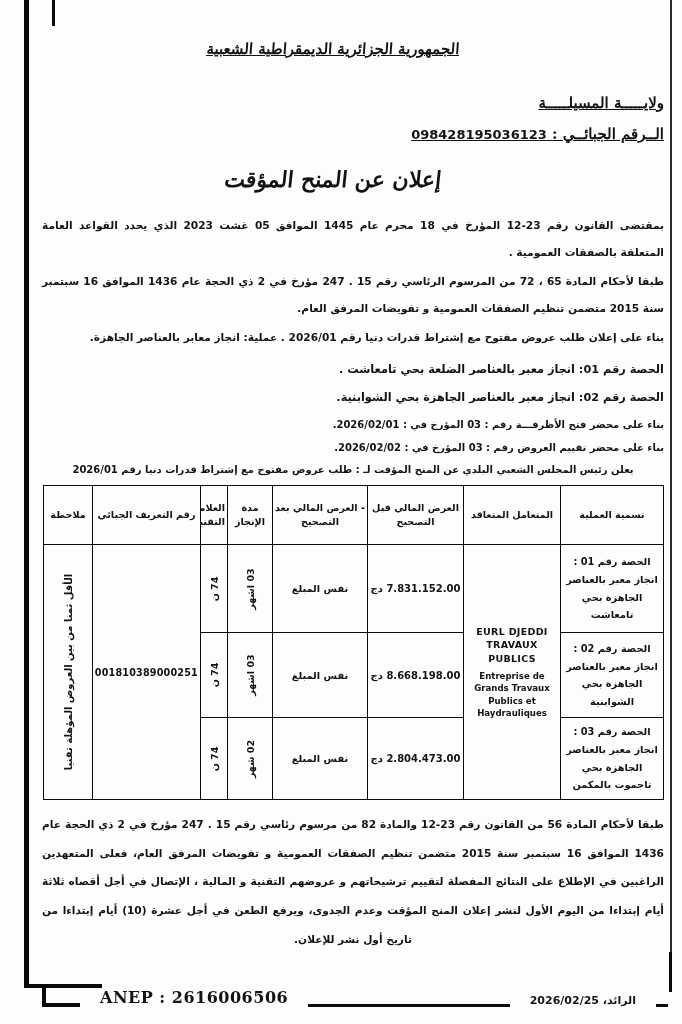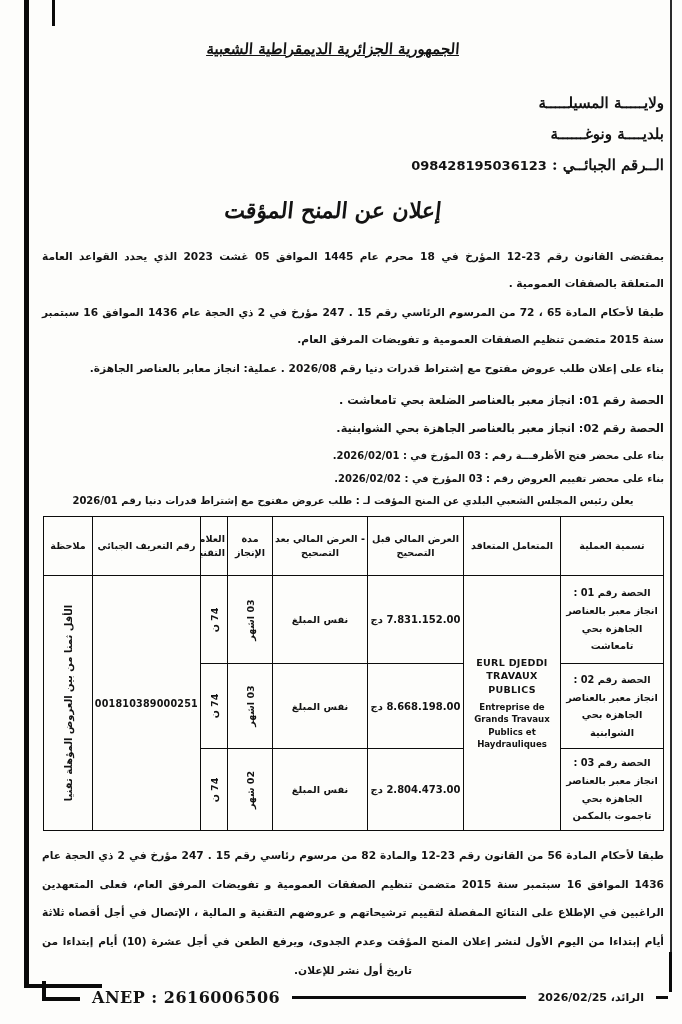--- a/index.html
+++ b/index.html
@@ -26,21 +26,21 @@
   .republic{
     text-align:center;font-size:15px;font-weight:bold;
     text-decoration:underline;
     font-family:"DejaVu Serif","Liberation Serif",serif;
     transform:skewX(-4deg);
     margin:14px 40px 30px 0;
     letter-spacing:1px;
   }
   .org{ font-size:15px;font-weight:bold;line-height:31px;
     font-family:"DejaVu Serif","Liberation Serif",serif;}
-  .org .line{white-space:nowrap;}
+  .org .line{white-space:nowrap;text-decoration:underline;}
   .tax-number{font-family:"DejaVu Sans",sans-serif;font-size:13px;}
   .doc-title{
     text-align:center;font-size:22px;font-weight:bold;
     font-family:"DejaVu Serif","Liberation Serif",serif;
     transform:skewX(-6deg);
     margin:16px 40px 20px 0;
   }
   .para{font-size:10.6px;font-weight:bold;line-height:2.55;
     text-align:justify;text-align-last:right;margin:0 0 2px 0;}
   .lot-line{font-size:11.3px;font-weight:bold;line-height:1.6;margin:10px 0;}
@@ -71,21 +71,21 @@
   td.contractor{font-size:9.5px;line-height:1.45;padding:3px 2px;}
   .contractor-name{display:block;letter-spacing:.3px;}
   .contractor-desc{display:block;font-size:8.6px;margin-top:4px;}
   td.taxid{font-size:9.6px;letter-spacing:.2px;}
 
   .closing{font-size:10.6px;font-weight:bold;line-height:2.7;
     text-align:justify;text-align-last:center;margin-top:10px;}
 
   .footer{
     position:absolute;left:42px;right:14px;top:988px;
-    display:flex;align-items:center;direction:ltr;gap:12px;
+    display:flex;align-items:flex-end;direction:ltr;gap:20px;
   }
   .footer .hook{width:34px;height:16px;border-left:4px solid #0a0a0a;border-bottom:4px solid #0a0a0a;margin-top:-14px;}
   .anep{font-size:16px;font-weight:bold;font-family:"DejaVu Serif","Liberation Serif",serif;white-space:nowrap;letter-spacing:.5px;}
   .rule{flex:1;height:3px;background:#0c0c0c;}
   .journal{font-size:11px;font-weight:bold;direction:rtl;white-space:nowrap;}
   .rule2{width:12px;height:3px;background:#0c0c0c;}
 </style>
 </head>
 <body>
 
@@ -95,32 +95,31 @@
   <div class="b-right"></div>
   <div class="b-bottom-l"></div>
   <div class="b-bottom-r"></div>
 
   <div class="content">
 
     <div class="republic">الجمهورية الجزائرية الديمقراطية الشعبية</div>
 
     <div class="org">
       <div class="line">ولايـــــة المسيلـــــة</div>
-      <div class="line">بلديــــة ونوغــــــة</div>
       <div class="line">
         <span>الــرقم الجبائــي :</span>
         <span class="tax-number">098428195036123</span>
       </div>
     </div>
 
     <div class="doc-title">إعلان عن المنح المؤقت</div>
 
     <div class="para">بمقتضى القانون رقم 23-12 المؤرخ في 18 محرم عام 1445 الموافق 05 غشت 2023 الذي يحدد القواعد العامة المتعلقة بالصفقات العمومية .</div>
     <div class="para">طبقا لأحكام المادة 65 ، 72 من المرسوم الرئاسي رقم 15 . 247 مؤرخ في 2 ذي الحجة عام 1436 الموافق 16 سبتمبر سنة 2015 متضمن تنظيم الصفقات العمومية و تفويضات المرفق العام.</div>
-    <div class="para">بناء على إعلان طلب عروض مفتوح مع إشتراط قدرات دنيا رقم 2026/08 . عملية:  انجاز معابر بالعناصر الجاهزة.</div>
+    <div class="para">بناء على إعلان طلب عروض مفتوح مع إشتراط قدرات دنيا رقم 2026/01 . عملية:  انجاز معابر بالعناصر الجاهزة.</div>
 
     <div class="lot-line">الحصة رقم 01: انجاز معبر بالعناصر الضلعة بحي تامعاشت .</div>
     <div class="lot-line">الحصة رقم 02: انجاز معبر بالعناصر الجاهزة بحي  الشوابنية.</div>
 
     <div class="pv-line">بناء على محضر فتح الأظرفـــة رقم : 03  المؤرخ في : 2026/02/01.</div>
     <div class="pv-line">بناء على محضر تقييم العروض رقم : 03  المؤرخ في : 2026/02/02.</div>
 
     <div class="announce">يعلن رئيس المجلس الشعبي البلدي عن المنح المؤقت لـ : طلب عروض مفتوح مع إشتراط قدرات دنيا رقم 2026/01</div>
 
     <table class="award">

